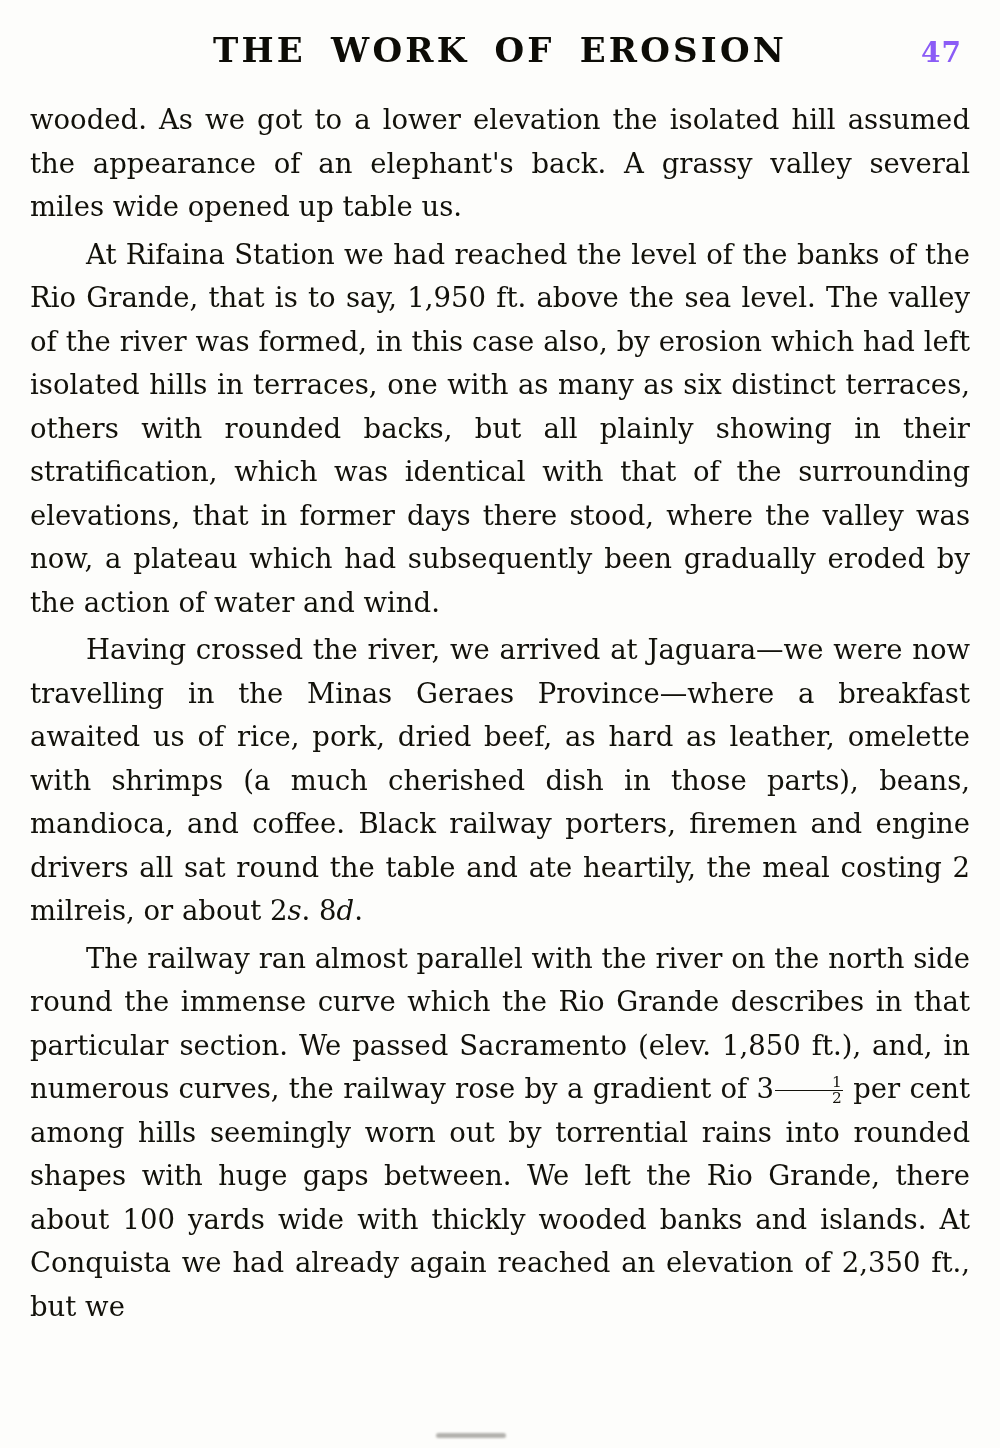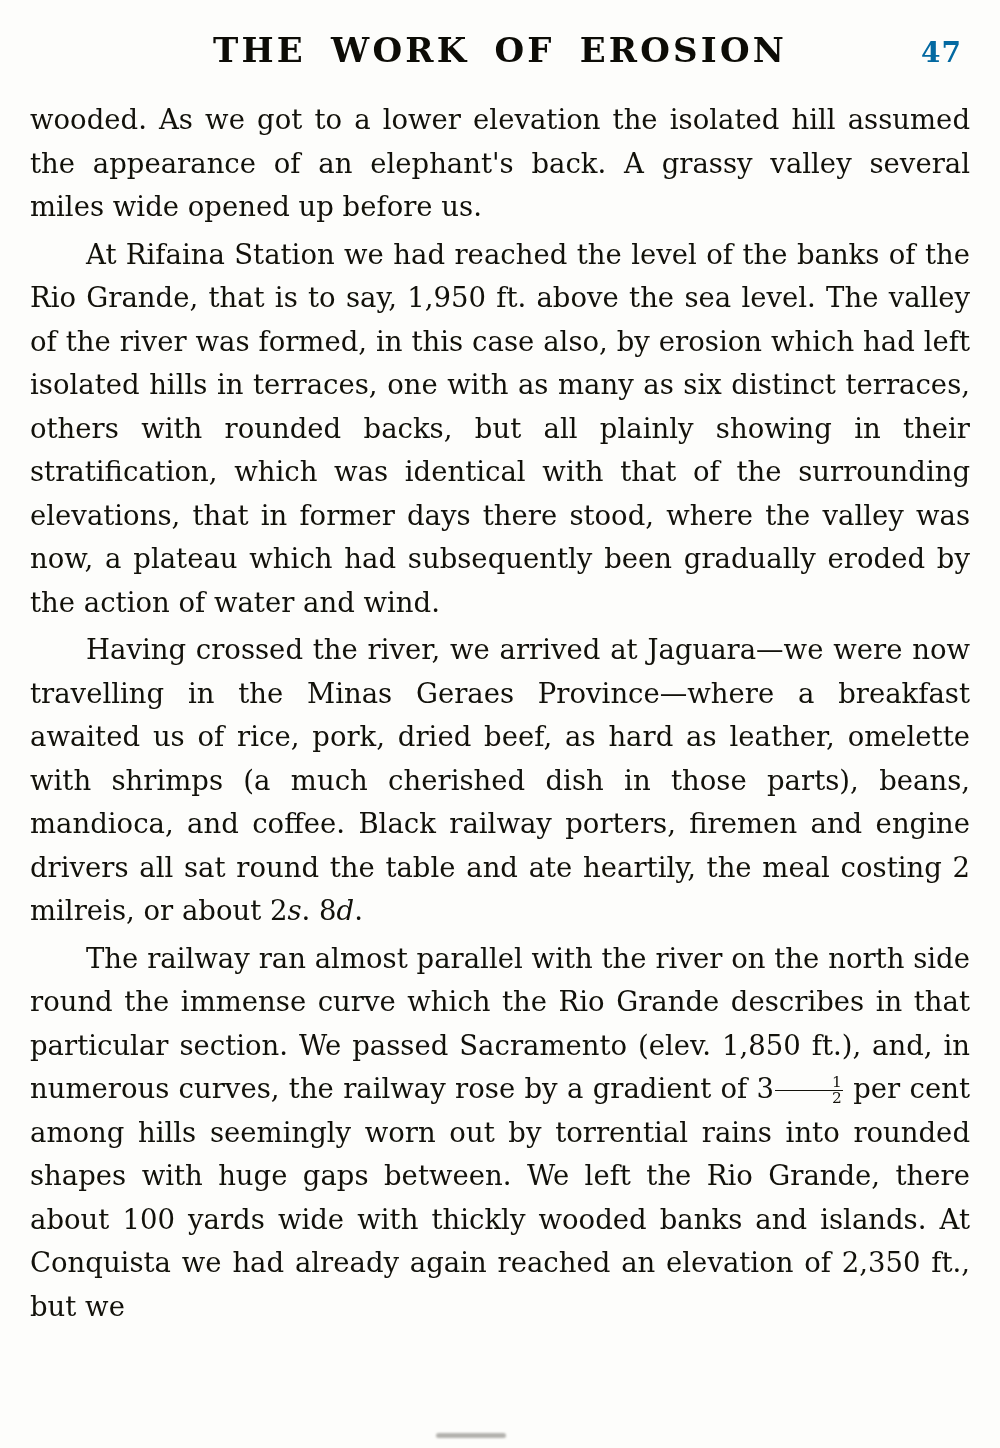--- a/index.html
+++ b/index.html
@@ -34,21 +34,21 @@
     color: #0d0c06;
     font-family: "DejaVu Serif", "Liberation Serif", serif;
   }
   .page-number {
     position: absolute;
     right: 2px;
     top: 14px;
     font-size: 28px;
     font-weight: 700;
     letter-spacing: 1px;
-    color: #0369a1;
+    color: #8b5cf6;
   }
   .body-text {
     margin: 14px 30px 0 30px;
     font-size: 27.5px;
     line-height: 43.5px;
     text-align: justify;
     text-justify: inter-word;
     color: #12110a;
   }
   .para {
@@ -97,21 +97,21 @@
 
 <div class="page">
 
   <div class="header">
     <div class="header-title">THE WORK OF EROSION</div>
     <div class="page-number">47</div>
   </div>
 
   <div class="body-text">
 
-    <p class="para">wooded.  As we got to a lower elevation the isolated hill assumed the appearance of an elephant's back.  A grassy valley several miles wide opened up before us.</p>
+    <p class="para">wooded.  As we got to a lower elevation the isolated hill assumed the appearance of an elephant's back.  A grassy valley several miles wide opened up table us.</p>
 
     <p class="para indent">At Rifaina Station we had reached the level of the banks of the Rio Grande, that is to say, 1,950 ft. above the sea level.  The valley of the river was formed, in this case also, by erosion which had left isolated hills in terraces, one with as many as six distinct terraces, others with rounded backs, but all plainly showing in their stratification, which was identical with that of the surrounding elevations, that in former days there stood, where the valley was now, a plateau which had subsequently been gradually eroded by the action of water and wind.</p>
 
     <p class="para indent"><span>Having crossed the river, we arrived at Jaguara—we were now travelling in the Minas Geraes Province—where a breakfast awaited us of rice, pork, dried beef, as hard as leather, omelette with shrimps (a much cherished dish in those parts), beans, mandioca, and coffee.  Black railway porters, firemen and engine drivers all sat round the table and ate heartily, the meal costing 2 milreis, or about 2</span><span class="it">s</span><span>. 8</span><span class="it">d</span><span>.</span></p>
 
     <p class="para indent"><span>The railway ran almost parallel with the river on the north side round the immense curve which the Rio Grande describes in that particular section.  We passed Sacramento (elev. 1,850 ft.), and, in numerous curves, the railway rose by a gradient of 3</span><span class="frac"><span class="num">1</span><span class="den">2</span></span><span> per cent among hills seemingly worn out by torrential rains into rounded shapes with huge gaps between.  We left the Rio Grande, there about 100 yards wide with thickly wooded banks and islands.  At Conquista we had already again reached an elevation of 2,350 ft., but we</span></p>
 
   </div>
 
   <div class="smudge"></div>

